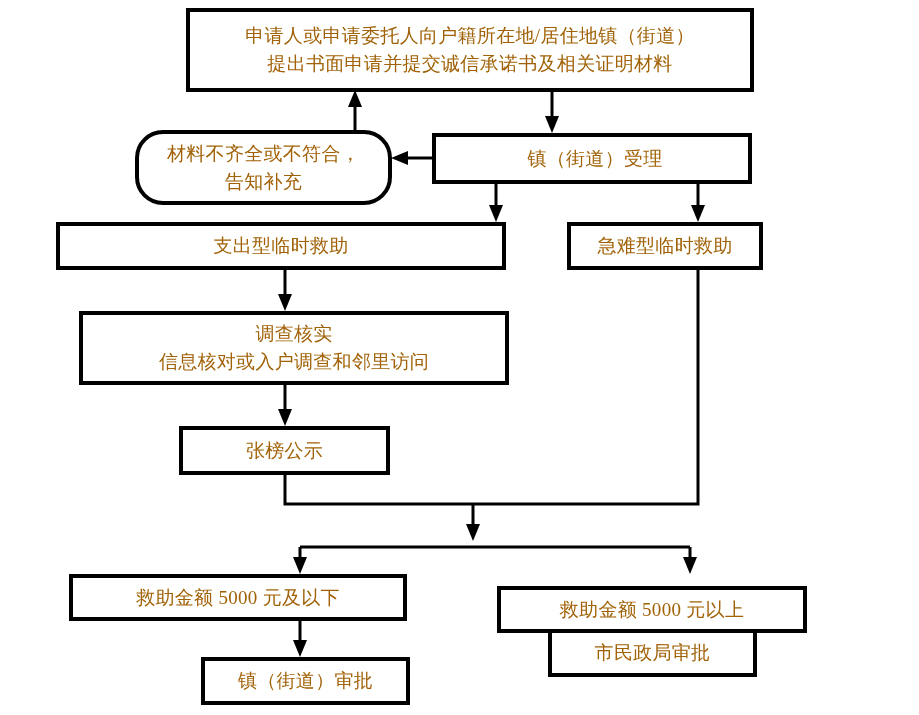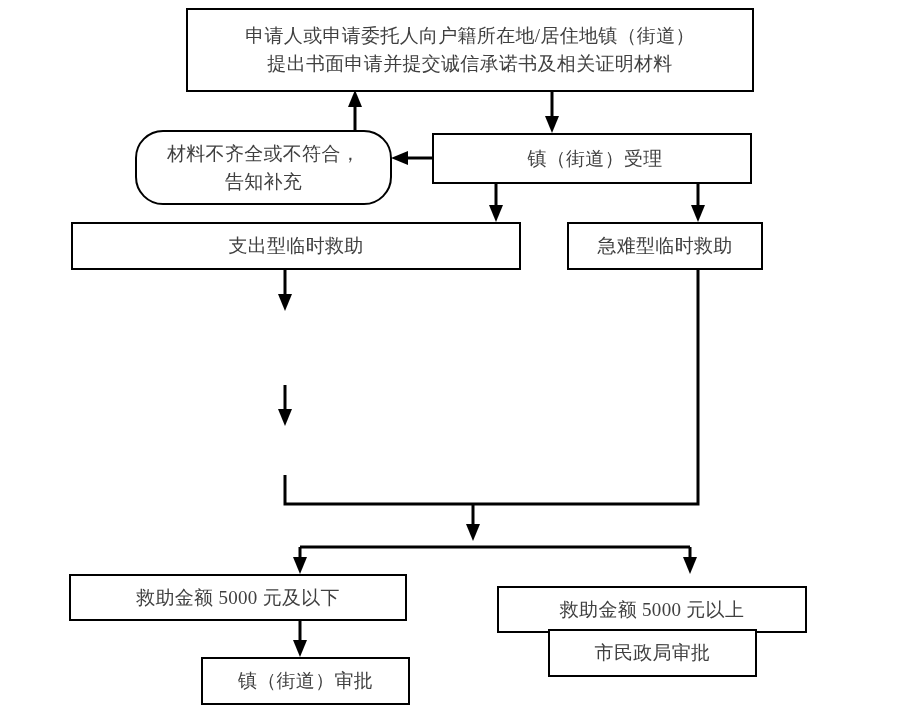--- a/index.html
+++ b/index.html
@@ -11,27 +11,27 @@
     position: relative;
     width: 919px;
     height: 715px;
     background: #ffffff;
     font-family: "Liberation Serif", "DejaVu Serif", serif;
     overflow: hidden;
   }
   .node {
     position: absolute;
     box-sizing: border-box;
-    border: 2px solid #000000;
+    border: 4px solid #000000;
     background: #ffffff;
     display: flex;
     align-items: center;
     justify-content: center;
     text-align: center;
-    color: #404040;
+    color: #a16207;
     font-size: 19px;
     line-height: 1.45;
     letter-spacing: 0.3px;
     white-space: pre-line;
     padding: 2px 6px;
   }
   svg.wires {
     position: absolute;
     left: 0;
     top: 0;
@@ -128,25 +128,28 @@
   </svg>
 
   <div class="node" style="left:186px; top:8px; width:568px; height:84px;">申请人或申请委托人向户籍所在地/居住地镇（街道）
 提出书面申请并提交诚信承诺书及相关证明材料</div>
 
   <div class="node" style="left:135px; top:130px; width:257px; height:75px;border-radius:28px;">材料不齐全或不符合，
 告知补充</div>
 
   <div class="node" style="left:432px; top:133px; width:320px; height:51px;padding-left:12px;">镇（街道）受理</div>
 
-  <div class="node" style="left:71px; top:222px; width:450px; height:48px;">支出型临时救助</div>
+  <div class="node" style="left:56px; top:222px; width:450px; height:48px;">支出型临时救助</div>
 
   <div class="node" style="left:567px; top:222px; width:196px; height:48px;">急难型临时救助</div>
 
+  <div class="node" style="left:79px; top:311px; width:430px; height:74px;">调查核实
+信息核对或入户调查和邻里访问</div>
 
+  <div class="node" style="left:179px; top:426px; width:211px; height:49px;">张榜公示</div>
 
   <div class="node" style="left:69px; top:574px; width:338px; height:47px;">救助金额 5000 元及以下</div>
 
   <div class="node" style="left:497px; top:574px; width:310px; height:47px;margin-top:12px;">救助金额 5000 元以上</div>
 
   <div class="node" style="left:201px; top:657px; width:209px; height:48px;font-family:Liberation Serif, serif;">镇（街道）审批</div>
 
   <div class="node" style="left:548px; top:629px; width:209px; height:48px;">市民政局审批</div>
 
 </div>

